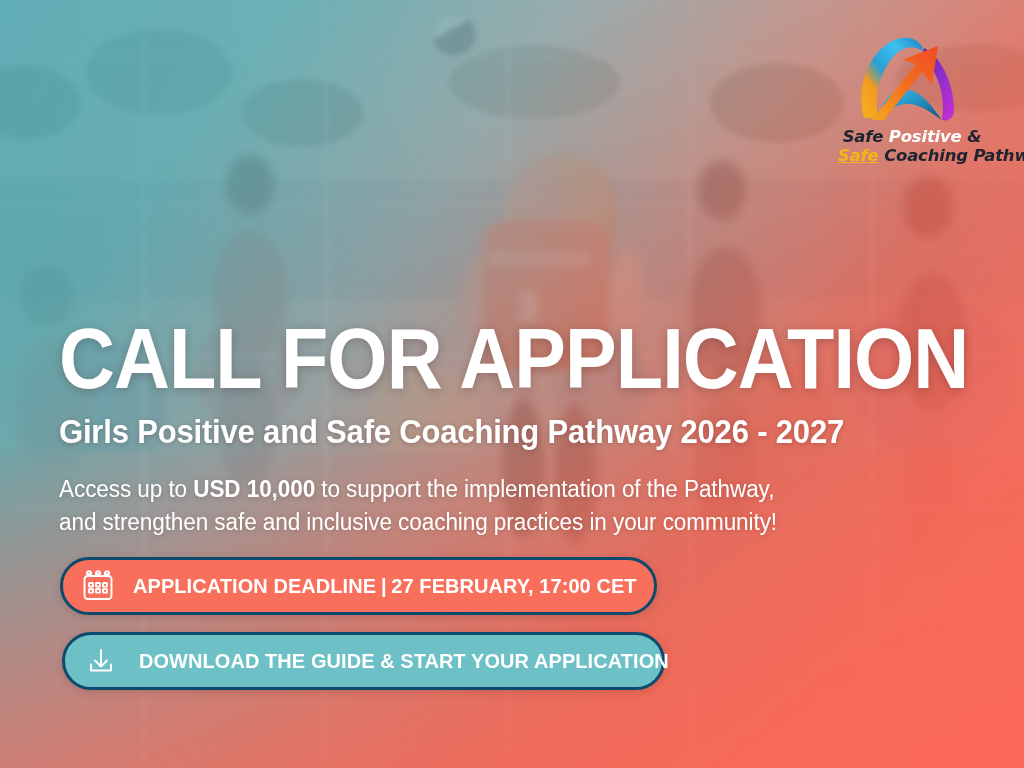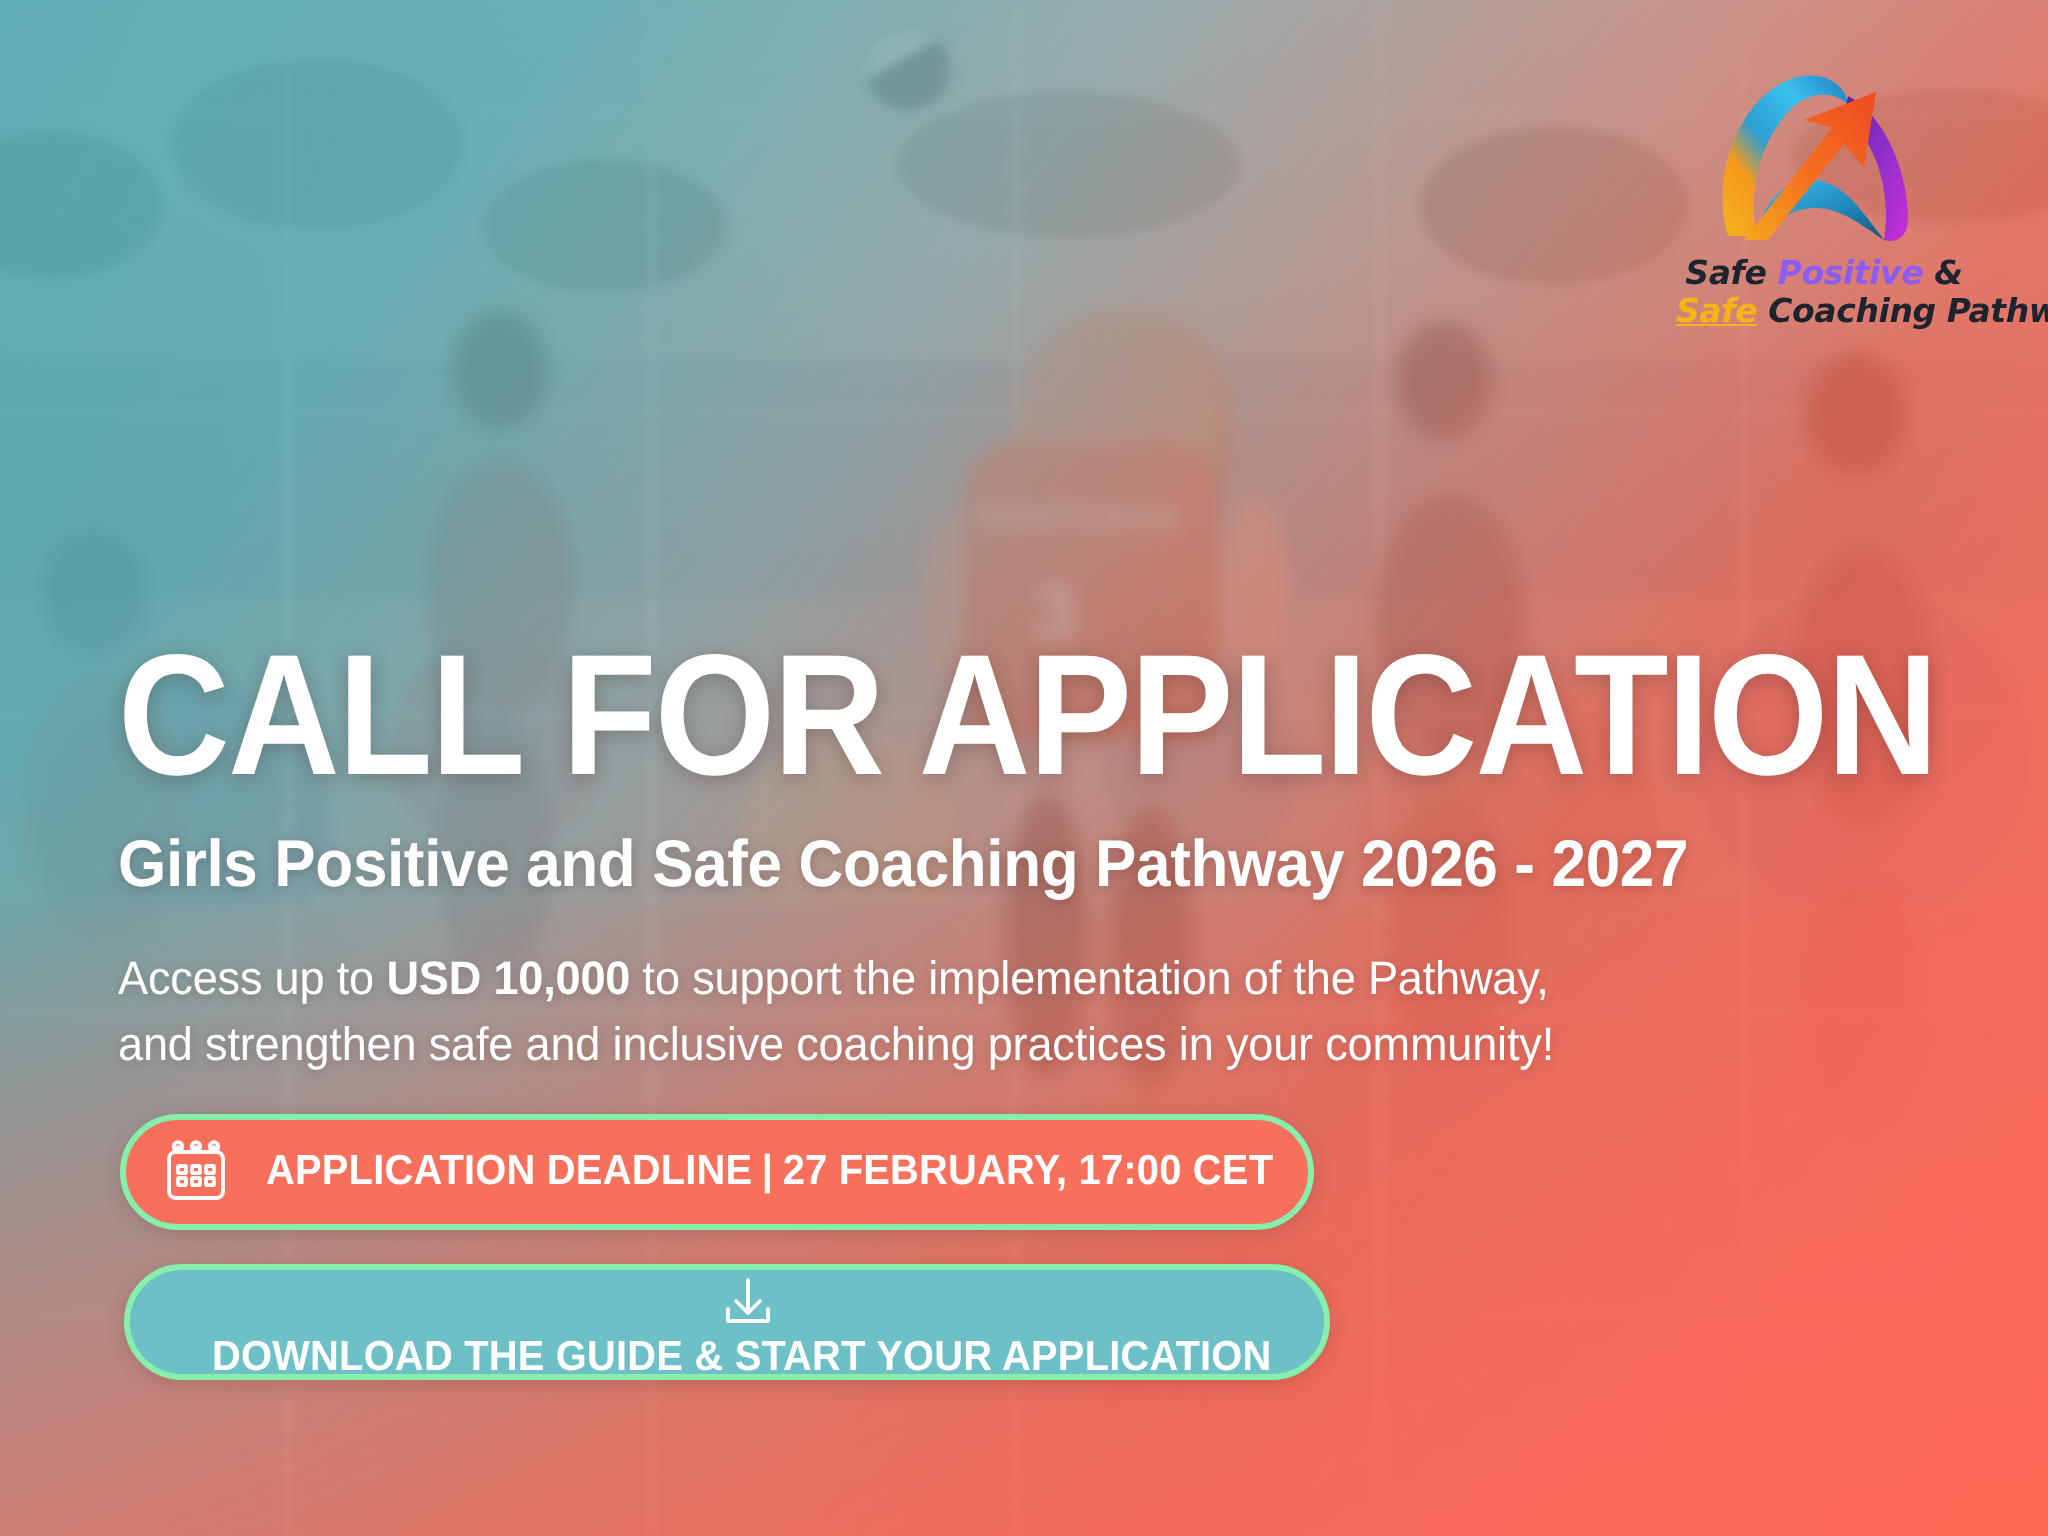--- a/index.html
+++ b/index.html
@@ -186,21 +186,21 @@
   
   .logo { position:absolute; right:38px; top:26px; width:148px; text-align:center; }
   .logo-mark { width:124px; height:98px; margin:0 auto; display:block; }
   .logo-text { margin-top:4px; line-height:1.14; }
   .logo-line {
     font-family:"DejaVu Sans", sans-serif;
     font-weight:700; font-style:italic;
     font-size:16.5px; letter-spacing:-.2px; color:#1d2430;
     white-space:nowrap;
   }
-  .lt-orange { color:#8b5cf6; }
+  .lt-orange { color:#ffffff; }
   .lt-yellow { color:#f5b517;text-decoration:underline; }
 
   
   .headline {
     position:absolute; left:59px; top:322px;
     font-family:"Liberation Sans", sans-serif;
     font-weight:700;
     font-size:86px;
     line-height:.86;
     letter-spacing:-1px;
@@ -233,34 +233,33 @@
     transform:scaleX(.96);
     transform-origin:left top;
     text-shadow:0 1px 5px rgba(60,30,30,.22);
   }
   .body-copy b { font-weight:700; }
 
   
   .pill {
     position:absolute;
     display:flex; align-items:center;
-    border:3px solid #86efac;
+    border:3px solid #0c4a6e;
     border-radius:999px;
     box-shadow:0 2px 9px rgba(90,40,35,.22);
   }
   .pill-deadline {
     left:60px; top:557px; height:58px; width:597px;
     background:#f8705c;
     padding-left:18px;
   }
   .pill-download {
     left:62px; top:632px; height:58px; width:603px;
     background:#6cc0c6;
     padding-left:20px;
-    flex-direction:column;
   }
   .pill-icon { flex:0 0 auto; display:flex; align-items:center; justify-content:center; }
   .pill-label {
     font-family:"Liberation Sans", sans-serif;
     font-weight:700; font-size:21px; letter-spacing:.1px;
     color:#ffffff; white-space:nowrap;
     transform:scaleX(.95); transform-origin:left center;
   }
   .pill-deadline .pill-label { margin-left:18px; font-size:21px; }
   .pill-download .pill-label { margin-left:22px; font-size:21px; }

